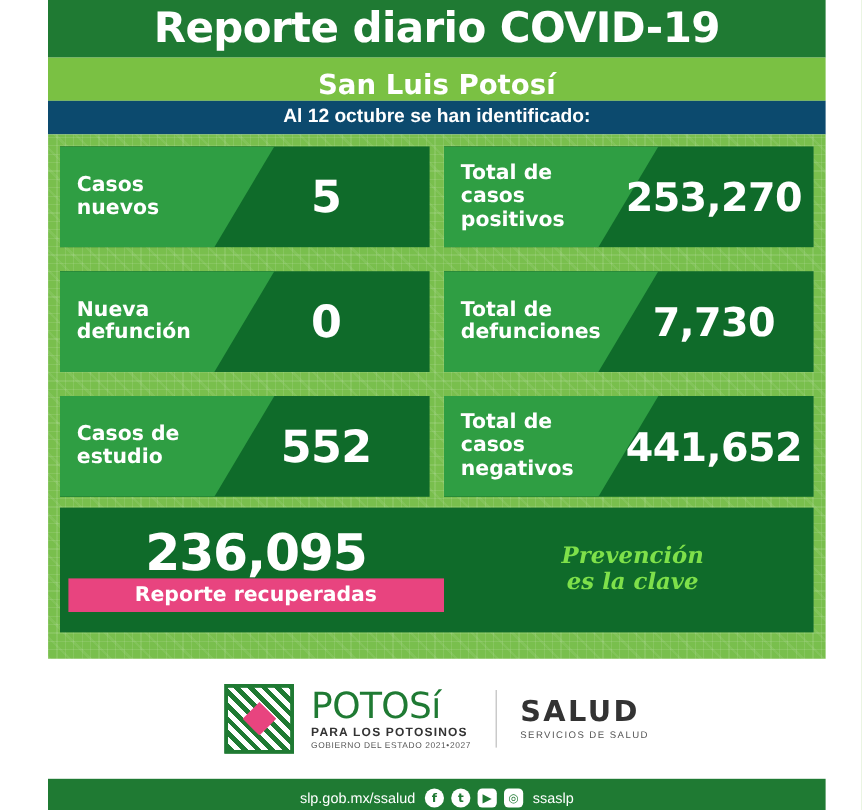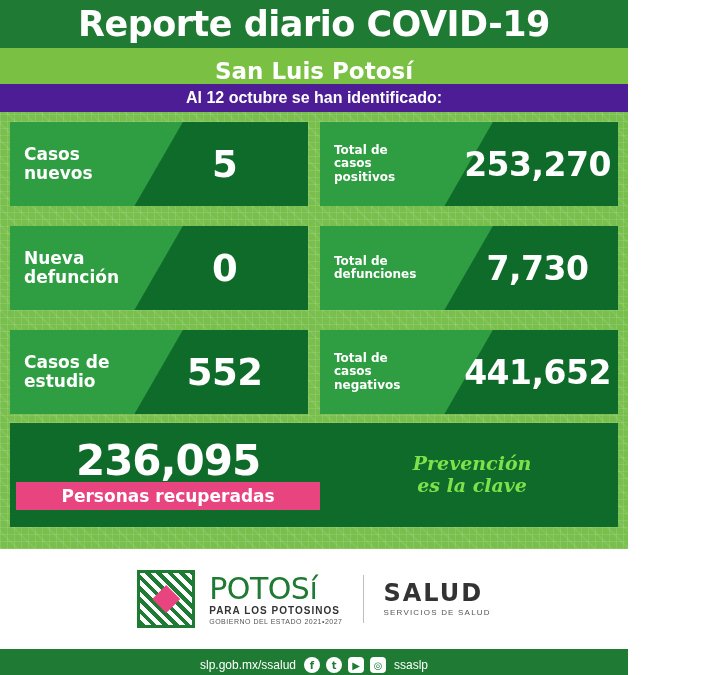--- a/index.html
+++ b/index.html
@@ -4,22 +4,23 @@
 <style>
   * { box-sizing: border-box; margin: 0; padding: 0; }
   html, body {
     width: 718px; height: 675px;
     font-family: "Liberation Sans", sans-serif;
     background: #ffffff;
     overflow: hidden;
   }
   .poster {
     position: relative;
-    width: 628px; height: 675px;
+    width: 688px; height: 675px;
     background: #ffffff;
+    padding-left: 40px;
   }
 
   
   .header {
     background: #1f7a33;
     height: 48px;
     display: flex; align-items: center; justify-content: center;
   }
   .header-title {
     color: #ffffff;
@@ -33,21 +34,21 @@
     height: 36px;
     display: flex; align-items: flex-end; justify-content: center;
   }
   .subheader-title {
     color: #ffffff;
     font-size: 23px;
     font-weight: bold;
     font-family: "DejaVu Sans", sans-serif;
   }
   .pinkbar {
-    background: #4c1d95;
+    background: #0c4a6e;
     height: 28px;
     display: flex; align-items: center; justify-content: center;
   }
   .pinkbar-text {
     color: #ffffff;
     font-size: 16px;
     font-weight: bold;
   }
 
   
@@ -98,21 +99,21 @@
     position: relative;
     z-index: 2;
     color: #ffffff;
     font-size: 37px;
     font-weight: bold;
     flex: 1;
     text-align: center;
     font-family: "DejaVu Sans", sans-serif;
     letter-spacing: -0.5px;
   }
-  .card.right .card-label { font-size: 12px; width: 46%; }
+  .card.right .card-label { font-size: 17px; width: 46%; }
   .card.right .card-value { font-size: 33px; }
 
   
   .bottom-panel {
     margin-top: 9px;
     height: 104px;
     background: #0f6b2a;
     display: flex;
     align-items: center;
     position: relative;
@@ -268,21 +269,21 @@
 negativos</div>
           <div class="card-value">441,652</div>
         </div>
       </div>
 
     </div>
 
     <div class="bottom-panel">
       <div class="bottom-left">
         <div class="recovered-number">236,095</div>
-        <div class="recovered-badge">Personas recuperadas</div>
+        <div class="recovered-badge">Reporte recuperadas</div>
       </div>
       <div class="bottom-right">
         <div>Prevención</div>
         <div>es la clave</div>
       </div>
     </div>
   </div>
 
   <div class="footer-white">
     <div class="logo-mark"></div>

